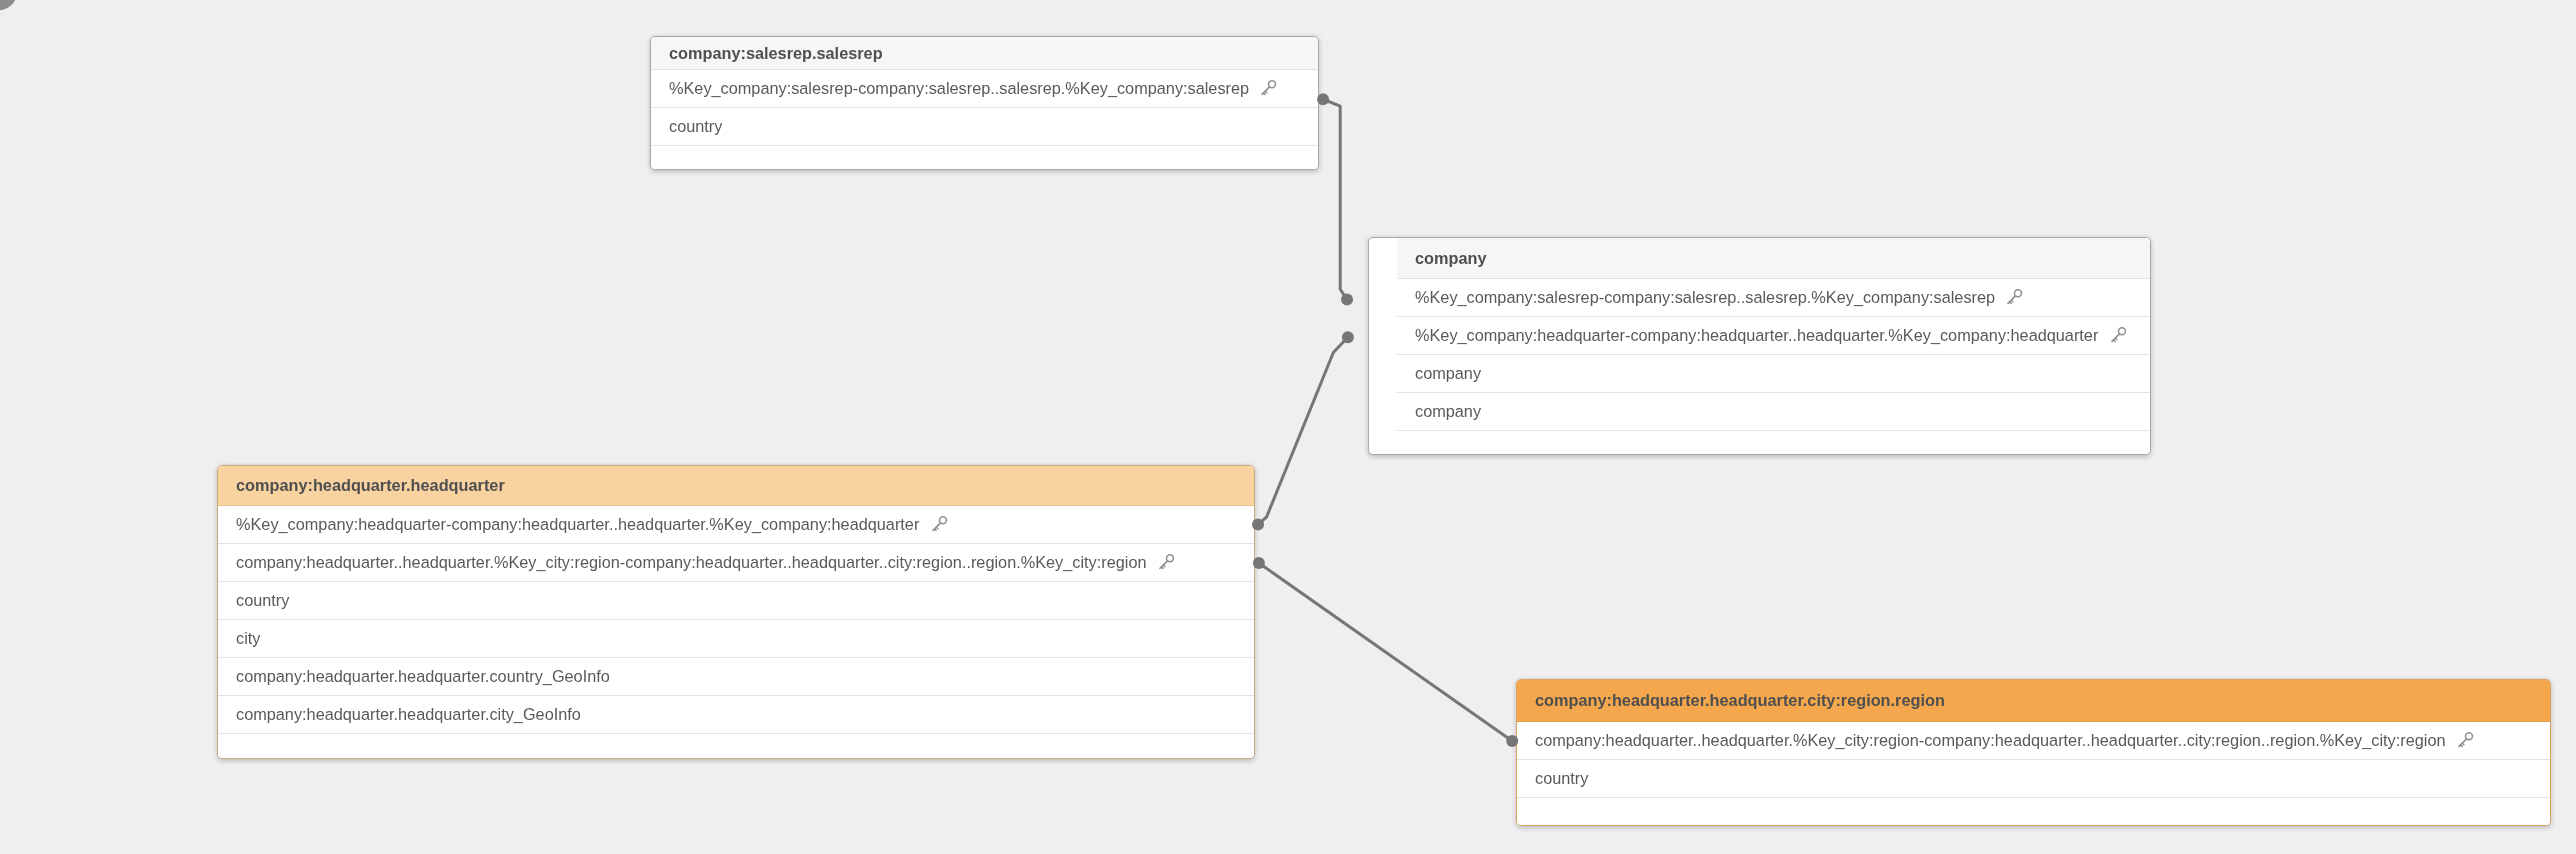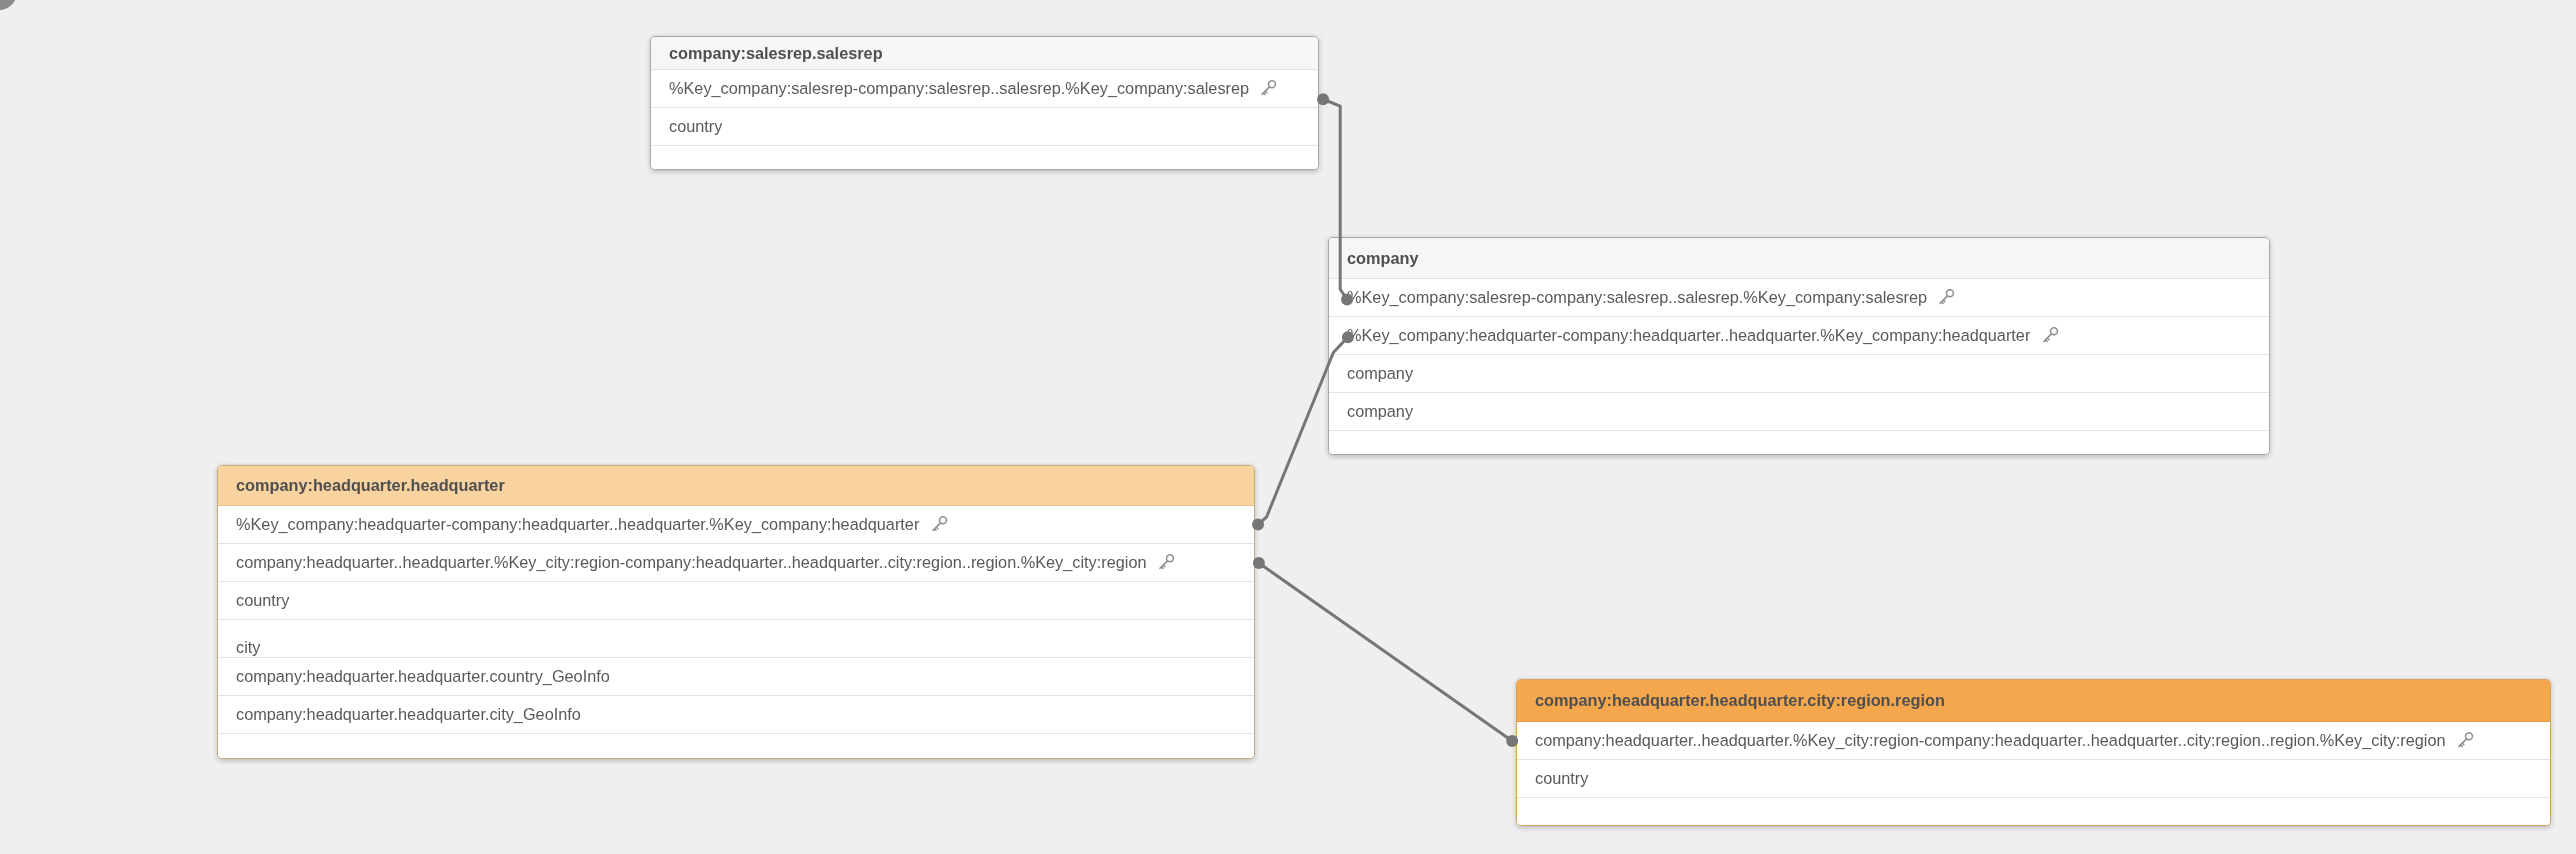--- a/index.html
+++ b/index.html
@@ -79,21 +79,21 @@
             <circle cx="10.9" cy="4.9" r="2.7"></circle>
             <path d="M9 6.9 L3.1 12.8 M4.3 11.6 L5.5 12.8 M5.7 10.2 L6.9 11.4"></path>
           </g>
         </svg>
       </div>
       <div class="dm-row" style="height: 38px;">
         <span class="dm-field-name">country</span>
       </div>
       <div class="dm-blank" style="height: 23px;"></div>
     </div>
-    <div class="dm-table" style="left: 1328px; top: 237px; width: 942px; border-color: rgb(168, 168, 168);">
+    <div class="dm-table" style="left: 1368px; top: 237px; width: 783px; border-color: rgb(168, 168, 168); padding-left: 28px;">
       <div class="dm-header" style="height: 41px; background: rgb(246, 246, 246);">
         <span class="dm-title">company</span>
       </div>
       <div class="dm-row" style="height: 38px;">
         <span class="dm-field-name">%Key_company:salesrep-company:salesrep..salesrep.%Key_company:salesrep</span>
         <svg width="20.5" height="20.5" viewBox="0 0 16 16" class="key-icon">
           <g stroke="#8f8f8f" fill="none" stroke-width="1.2" stroke-linecap="round">
             <circle cx="10.9" cy="4.9" r="2.7"></circle>
             <path d="M9 6.9 L3.1 12.8 M4.3 11.6 L5.5 12.8 M5.7 10.2 L6.9 11.4"></path>
           </g>
@@ -134,21 +134,21 @@
         <svg width="20.5" height="20.5" viewBox="0 0 16 16" class="key-icon">
           <g stroke="#8f8f8f" fill="none" stroke-width="1.2" stroke-linecap="round">
             <circle cx="10.9" cy="4.9" r="2.7"></circle>
             <path d="M9 6.9 L3.1 12.8 M4.3 11.6 L5.5 12.8 M5.7 10.2 L6.9 11.4"></path>
           </g>
         </svg>
       </div>
       <div class="dm-row" style="height: 38px;">
         <span class="dm-field-name">country</span>
       </div>
-      <div class="dm-row" style="height: 38px; align-items: flex-end;">
+      <div class="dm-row" style="height: 38px;">
         <span class="dm-field-name">city</span>
       </div>
       <div class="dm-row" style="height: 38px;">
         <span class="dm-field-name">company:headquarter.headquarter.country_GeoInfo</span>
       </div>
       <div class="dm-row" style="height: 38px; text-align: right;">
         <span class="dm-field-name">company:headquarter.headquarter.city_GeoInfo</span>
       </div>
       <div class="dm-blank" style="height: 24px;"></div>
     </div>

